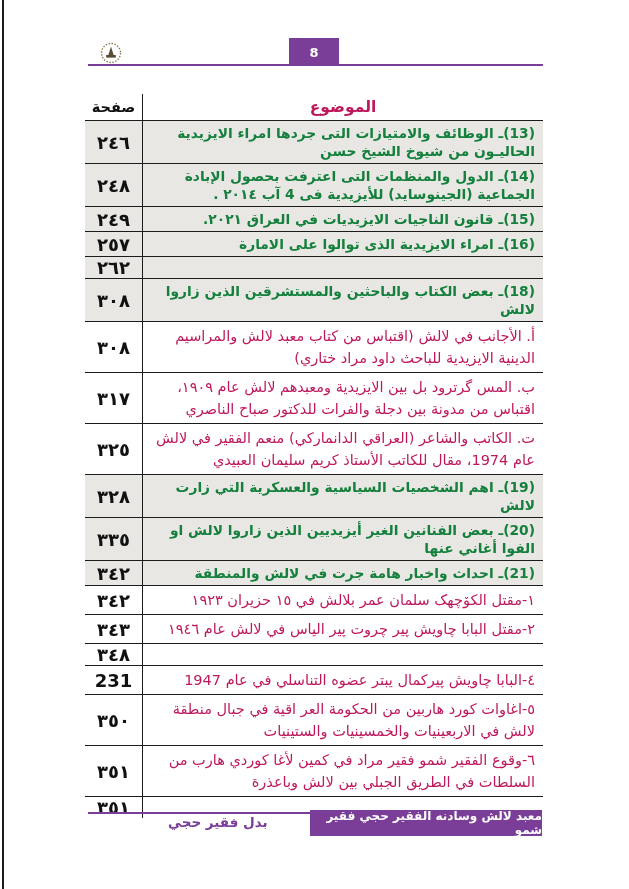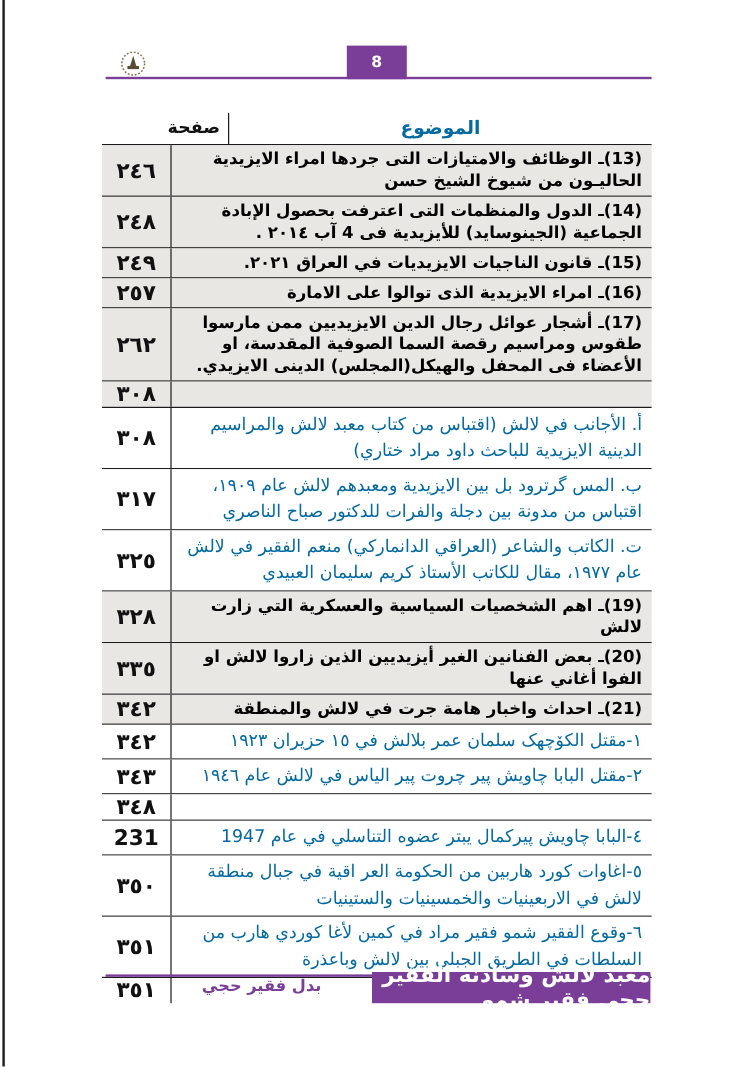--- a/index.html
+++ b/index.html
@@ -24,37 +24,37 @@
   
   .toc { position:absolute; left:85px; top:94px; width:458px; }
   .trow { display:flex; border-bottom:1px solid #1b1b1b; background:#ffffff; }
   .trow.last { border-bottom:none; }
   .pcell {
     flex:0 0 58px; width:58px; border-right:1.5px solid #1b1b1b;
     display:flex; align-items:center; justify-content:center;
     font-size:18px; font-weight:bold; color:#111111; direction:rtl;
   }
   .tcell {
-    flex:1; direction:rtl; text-align:right; color:#0369a1;
+    flex:1; direction:rtl; text-align:right; color:#be185d;
     font-size:14.5px; line-height:22px; padding:3px 8px 3px 6px;
   }
   .thead .tcell { text-align:center; font-weight:bold; font-size:15.5px; line-height:20px; padding:3px 0; }
-  .thead .pcell { font-size:14.5px;margin-left:48px; }
+  .thead .pcell { font-size:14.5px; }
   .hl { background:#e9e7e4; }
-  .hl .tcell { color:#000000; font-weight:bold; font-size:13.8px; line-height:18px; padding:3px 8px 3px 6px; }
+  .hl .tcell { color:#15803d; font-weight:bold; font-size:13.8px; line-height:18px; padding:3px 8px 3px 6px; }
 
   
   .footer-rule { position:absolute; left:88px; top:812px; width:454px; height:2px; background:#7a3e99; }
   .footer-bar {
     position:absolute; left:310px; top:810px; width:232px; height:26px;
-    background:#7a3e99; color:#ffffff; font-weight:bold; font-size:18px;
+    background:#7a3e99; color:#ffffff; font-weight:bold; font-size:12px;
     display:flex; align-items:center; justify-content:center; direction:rtl;
   }
   .footer-note {
-    position:absolute; left:168px; top:814px; width:100px; text-align:center;
+    position:absolute; left:168px; top:814px; width:100px; text-align:left;
     color:#7a3e99; font-weight:bold; font-size:13.5px; direction:rtl;
   }
 </style>
 </head>
 <body>
 
 <div class="page">
   <div class="scan-edge"></div>
 
   <div class="logo">
@@ -84,36 +84,36 @@
     <div class="trow hl">
       <div class="pcell">٢٤٩</div>
       <div class="tcell">(15)ـ قانون الناجيات الايزيديات في العراق ٢٠٢١.</div>
     </div>
     <div class="trow hl">
       <div class="pcell">٢٥٧</div>
       <div class="tcell">(16)ـ امراء الايزيدية الذى توالوا على الامارة</div>
     </div>
     <div class="trow hl">
       <div class="pcell">٢٦٢</div>
-      <div class="tcell">(17)ـ أشجار عوائل رجال الدين الايزيديين ممن مارسوا طقوس ومراسيم رقصة السما الصوفية المقدسة، او الأعضاء فى المحفل والهيكل(المجلس) الدينى الايزيدي.</div>
     </div>
     <div class="trow hl">
       <div class="pcell">٣٠٨</div>
+      <div class="tcell">(18)ـ بعض الكتاب والباحثين والمستشرقين الذين زاروا لالش</div>
     </div>
     <div class="trow">
       <div class="pcell">٣٠٨</div>
       <div class="tcell">أ. الأجانب في لالش (اقتباس من كتاب معبد لالش والمراسيم الدينية الايزيدية للباحث داود مراد ختاري)</div>
     </div>
     <div class="trow">
       <div class="pcell">٣١٧</div>
       <div class="tcell">ب. المس گرترود بل بين الايزيدية ومعبدهم لالش عام ١٩٠٩، اقتباس من مدونة بين دجلة والفرات للدكتور صباح الناصري</div>
     </div>
     <div class="trow">
       <div class="pcell">٣٢٥</div>
-      <div class="tcell">ت. الكاتب والشاعر (العراقي الدانماركي) منعم الفقير في لالش عام ١٩٧٧، مقال للكاتب الأستاذ كريم سليمان العبيدي</div>
+      <div class="tcell">ت. الكاتب والشاعر (العراقي الدانماركي) منعم الفقير في لالش عام 1974، مقال للكاتب الأستاذ كريم سليمان العبيدي</div>
     </div>
     <div class="trow hl">
       <div class="pcell">٣٢٨</div>
       <div class="tcell">(19)ـ اهم الشخصيات السياسية والعسكرية التي زارت لالش</div>
     </div>
     <div class="trow hl">
       <div class="pcell">٣٣٥</div>
       <div class="tcell">(20)ـ بعض الفنانين الغير أيزيديين الذين زاروا لالش او الفوا أغاني عنها</div>
     </div>
     <div class="trow hl">

